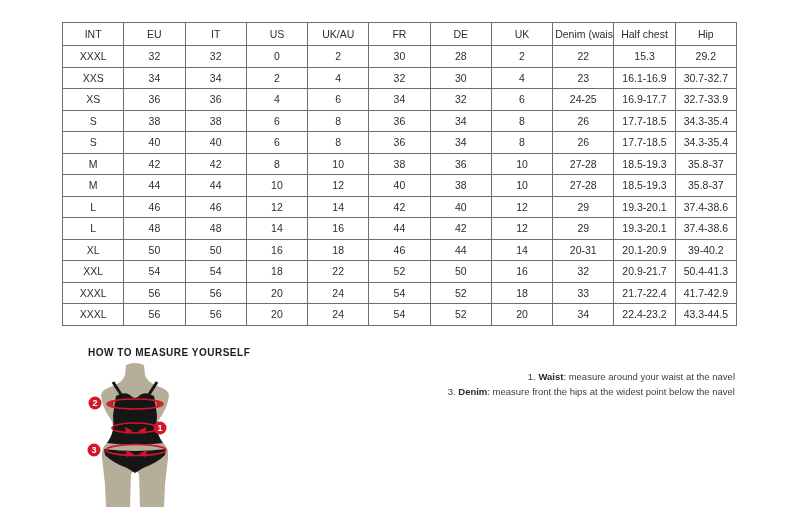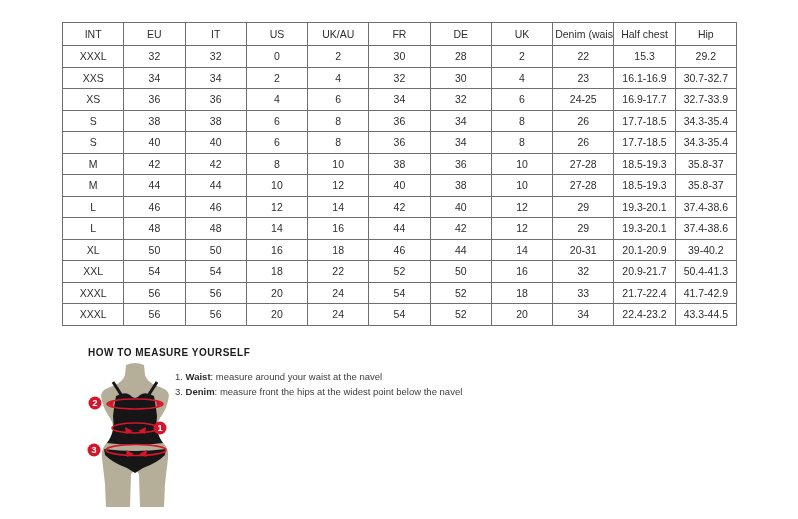--- a/index.html
+++ b/index.html
@@ -43,21 +43,21 @@
   .figure-wrap {
     position:absolute; left:78px; top:362px;
     width:110px; height:148px;
   }
   .steps {
     position:absolute; left:175px; top:369px;
     width:560px;
     font-size:9.5px;
     color:#3d3d3d;
   }
-  .step { line-height:15px; white-space:nowrap; }
+  .step { line-height:15px; white-space:nowrap;text-align:right; }
   .step .term { font-weight:bold; color:#2a2a2a; }
 </style>
 </head>
 <body>
 
 <div class="screen">
 
   <div class="table-wrap">
     <table class="size-table">
       <thead>

